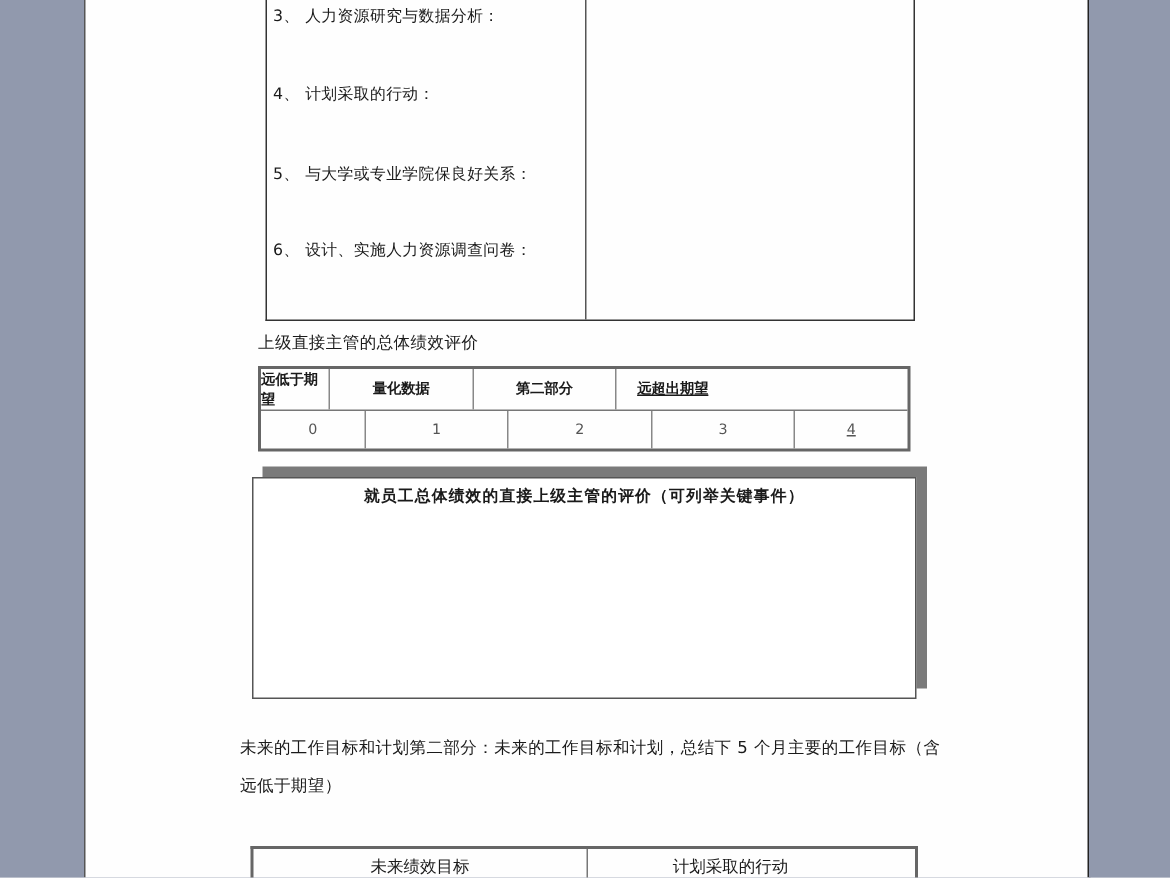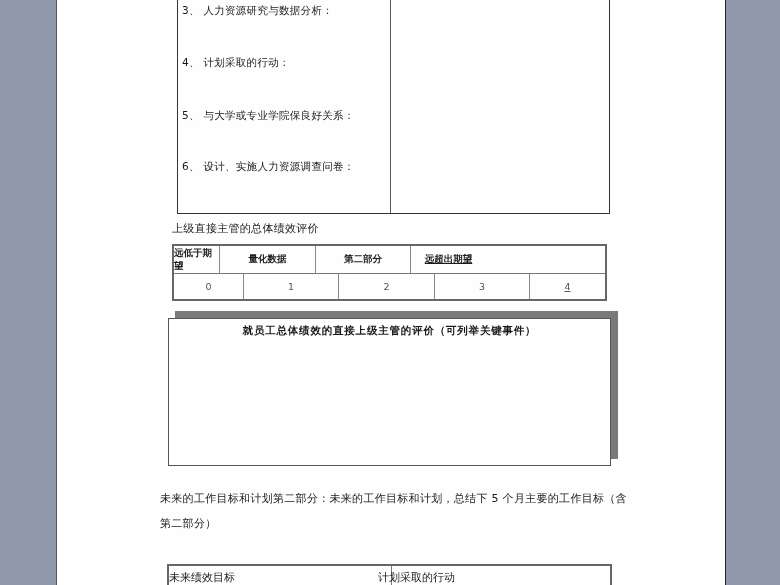--- a/index.html
+++ b/index.html
@@ -64,21 +64,21 @@
     position:absolute; left:160px; font-size:11px; letter-spacing:0.3px; white-space:nowrap;
   }
   .para b { font-weight:normal; }
 
   
   .goals {
     position:absolute; left:167px; top:564px; width:445px; height:30px;
     border:2px solid #666; border-bottom:none; box-sizing:border-box;
   }
   .goals .hcell {
-    position:absolute; top:4px; font-size:11px; 
+    position:absolute; top:4px; font-size:11px; text-align:center;
   }
   .goals .col-divider { position:absolute; left:222px; top:0; width:1px; height:100%; background:#777; }
 </style>
 </head>
 <body>
 
 <div class="margin-left"></div>
 <div class="page"></div>
 <div class="margin-right"></div>
 
@@ -121,19 +121,19 @@
 </div>
 
 <div class="comment-shadow"></div>
 <div class="comment-box">
   <div class="comment-title">就员工总体绩效的直接上级主管的评价（可列举关键事件）</div>
 </div>
 
 <div class="para" style="top:491px">
   <span>未来的工作目标和计划</span><b>第二部分</b><span>：未来的工作目标和计划，总结下 5 个月主要的工作目标（含</span>
 </div>
-<div class="para" style="top:516px">第二部分）</div>
+<div class="para" style="top:516px">远低于期望）</div>
 
 <div class="goals">
   <div class="col-divider"></div>
   <div class="hcell" style="left:0; width:222px">未来绩效目标</div>
   <div class="hcell" style="left:209px; width:218px">计划采取的行动</div>
 </div>
 
 </body></html>

